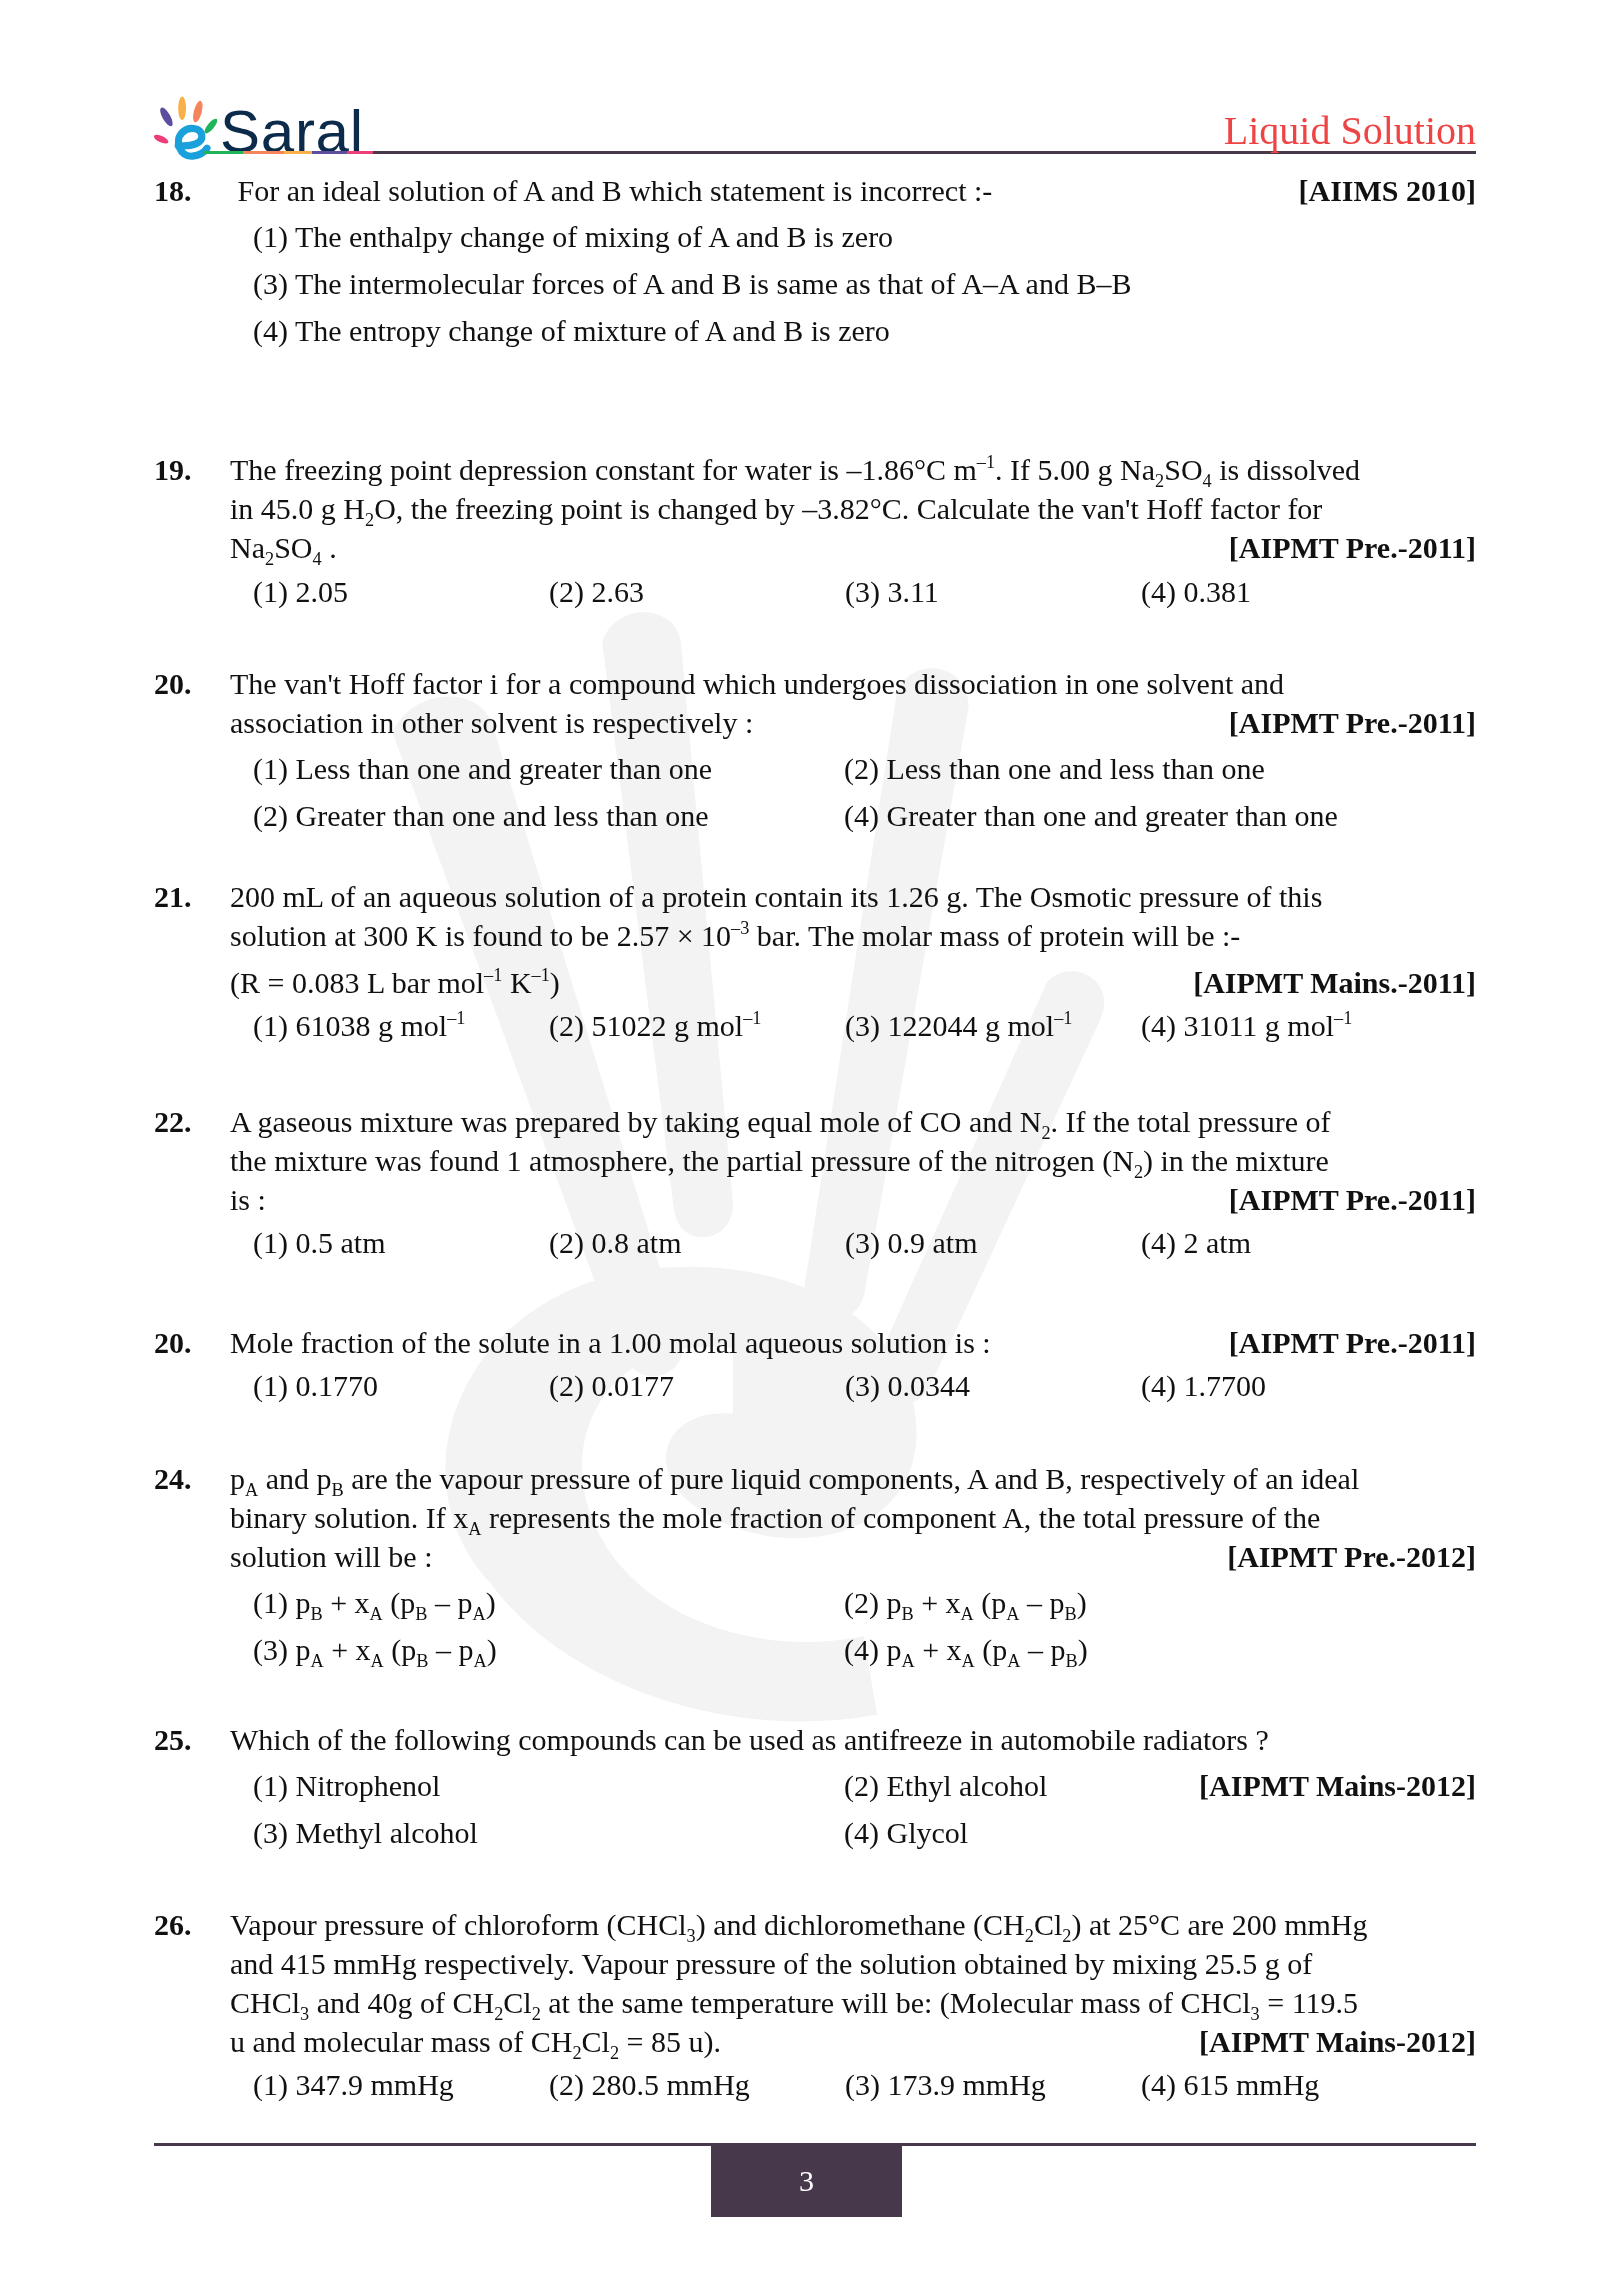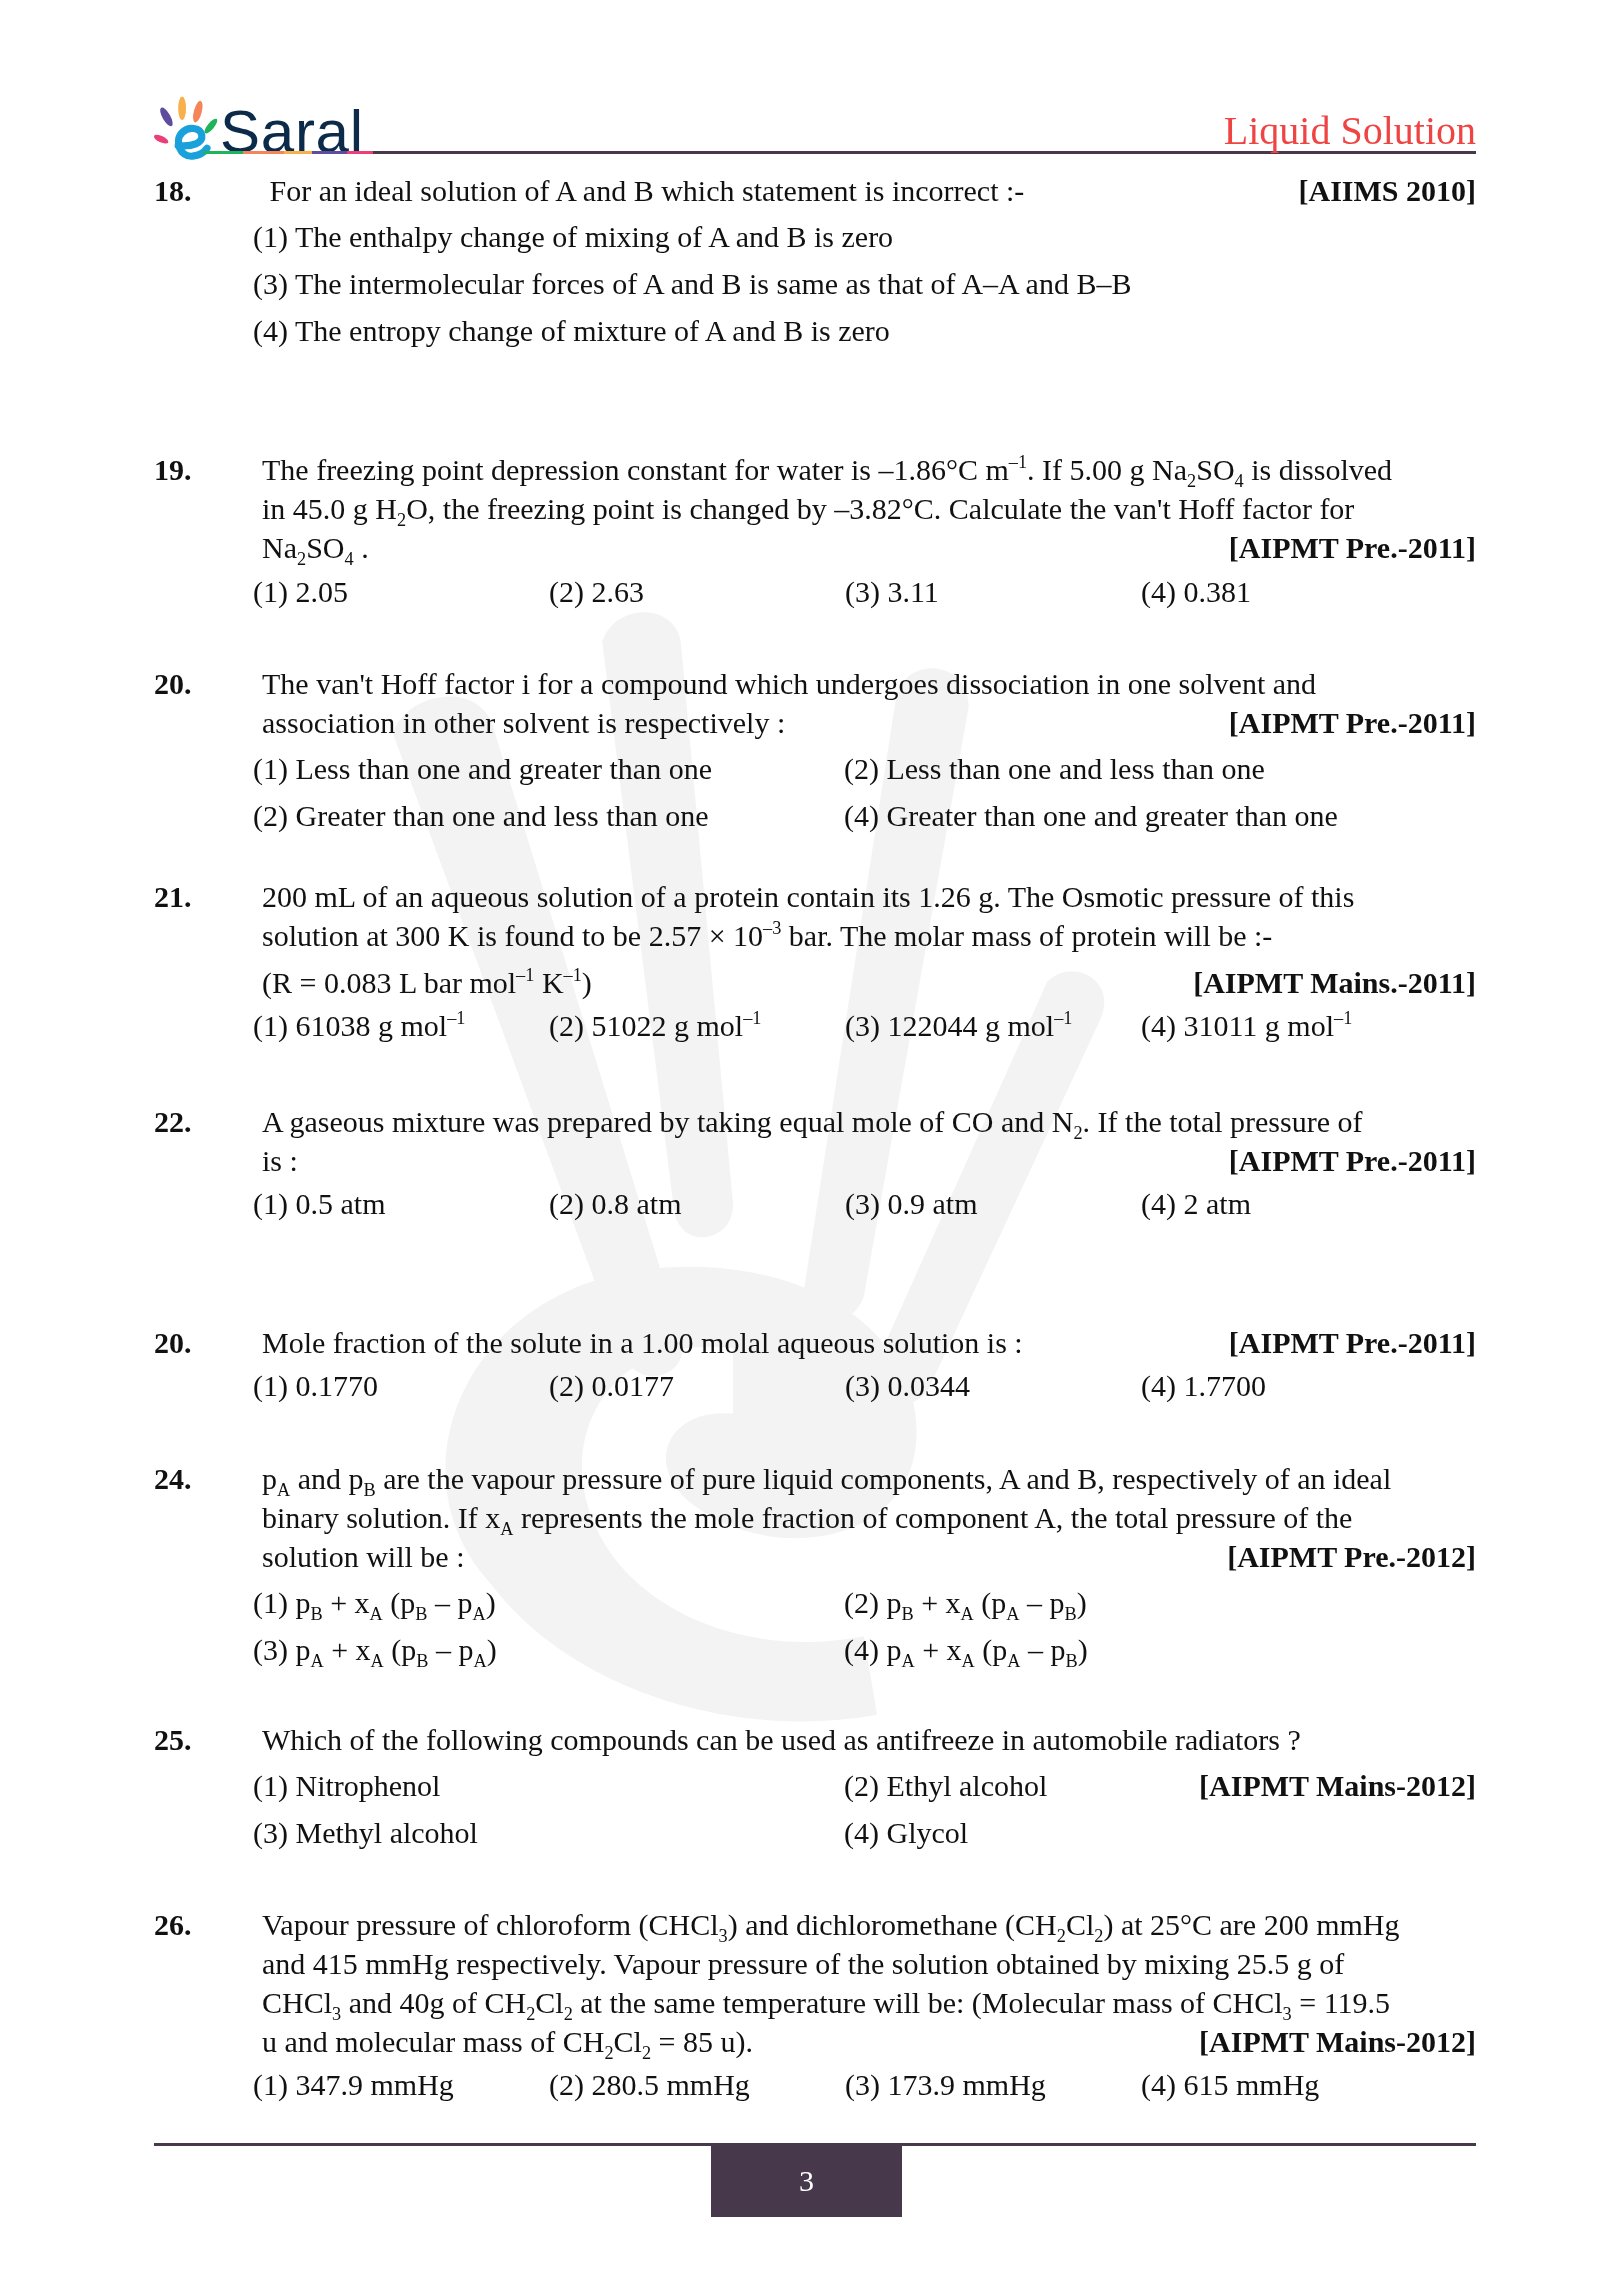--- a/index.html
+++ b/index.html
@@ -14,21 +14,21 @@
   .header-rule { position: absolute; left: 203px; top: 151px; width: 1273px; height: 3.3px; display: flex; }
   .header-rule span { display: block; height: 3.3px; }
   .header-title { position: absolute; right: 146px; top: 107px; font-size: 40px; color: #ef4444; }
 
   
   .watermark { position: absolute; left: 275px; top: 563px; width: 1047px; height: 1178px; pointer-events: none; }
 
   
   .q { position: absolute; left: 154px; width: 1322px; font-size: 30px; line-height: 39px; }
   .q-num { position: absolute; left: 0; top: 0; font-weight: bold; }
-  .q-body { margin-left: 108px; text-align: justify; }
+  .q-body { margin-left: 76px; text-align: justify; }
   .q-line { display: flex; justify-content: space-between; }
   .src { font-weight: bold; white-space: nowrap; }
   .opts { margin-left: 99px; }
   .opt-row { display: flex; height: 47px; align-items: center; }
   .opt4 { width: 296px; white-space: nowrap; }
   .opt2 { width: 591px; white-space: nowrap; }
   .optfull { white-space: nowrap; }
   sub { font-size: 18.3px; vertical-align: -6.5px; line-height: 0; }
   sup { font-size: 18.3px; vertical-align: 11.8px; line-height: 0; }
 
@@ -152,20 +152,21 @@
       <span class="opt4"><span>(3) 122044 g mol</span><sup>–1</sup></span>
       <span class="opt4"><span>(4) 31011 g mol</span><sup>–1</sup></span>
     </div>
   </div>
 </div>
 
 <div class="q" style="top:1102px;">
   <span class="q-num">22.</span>
   <div class="q-body">
     <div><span>A gaseous mixture was prepared by taking equal mole of CO and N</span><sub>2</sub><span>. If the total pressure of</span></div>
+    <div><span>the mixture was found 1 atmosphere, the partial pressure of the nitrogen (N</span><sub>2</sub><span>) in the mixture</span></div>
     <div class="q-line">
       <span>is :</span>
       <span class="src">[AIPMT Pre.-2011]</span>
     </div>
   </div>
   <div class="opts">
     <div class="opt-row">
       <span class="opt4">(1) 0.5 atm</span>
       <span class="opt4">(2) 0.8 atm</span>
       <span class="opt4">(3) 0.9 atm</span>

